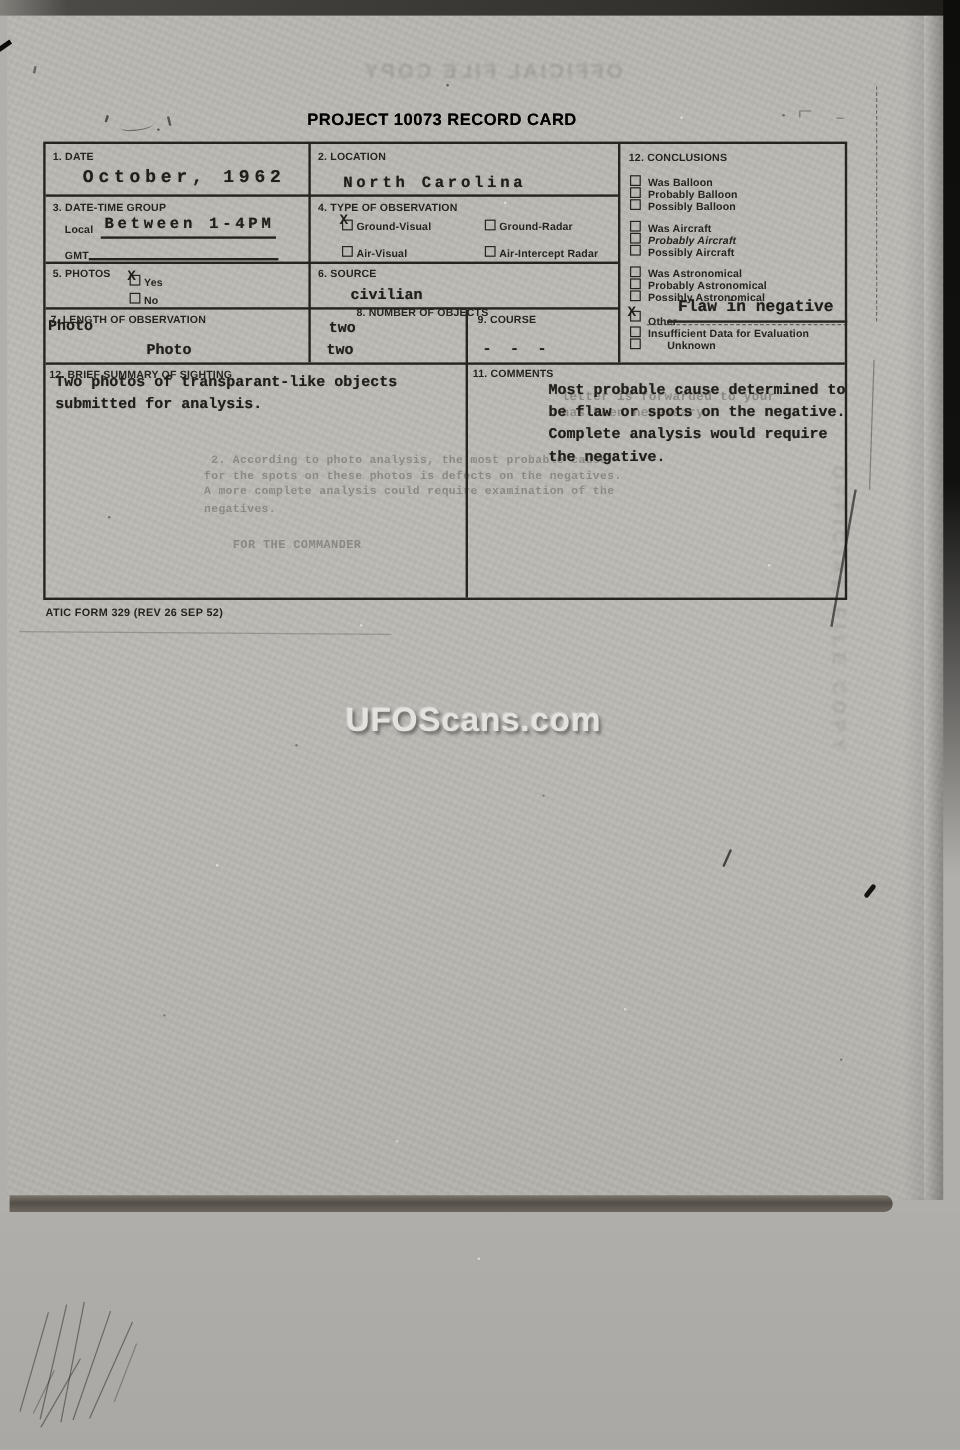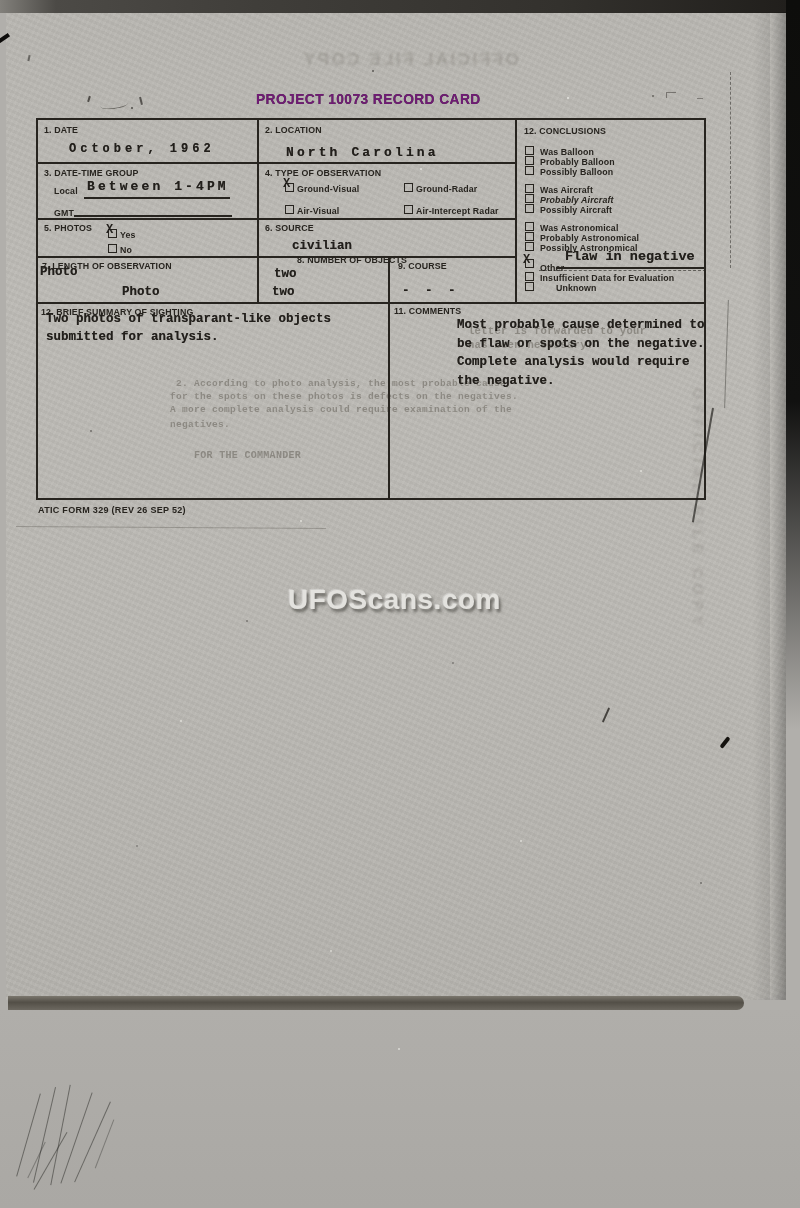--- a/index.html
+++ b/index.html
@@ -16,21 +16,21 @@
     background:linear-gradient(180deg,#0d0d0b 0%,#111110 55%,rgba(17,17,16,0) 100%);}
   .edge-shade{position:absolute;left:770px;top:12px;width:16px;height:988px;
     background:linear-gradient(90deg,rgba(0,0,0,0),rgba(0,0,0,.25));}
   .fold-shade{position:absolute;left:752px;top:12px;width:18px;height:988px;
     background:linear-gradient(90deg,rgba(0,0,0,0),rgba(0,0,0,.09));}
   .bottom-band{position:absolute;left:8px;top:996px;width:736px;height:14px;
     background:linear-gradient(180deg,#7b776e,#534f47 45%,#6c6860);border-radius:0 12px 12px 0;filter:blur(.6px);}
   .bottom-sheet{position:absolute;left:0;top:1010px;width:800px;height:198px;
     background:linear-gradient(180deg,#b0aeaa,#aaa8a4);}
   .doc-title{position:absolute;left:256px;top:92px;width:212px;text-align:left;
-    font-weight:bold;font-size:13.8px;letter-spacing:.4px;color:#701a75;text-shadow:0 0 .5px rgba(33,31,27,.8);white-space:nowrap;}
+    font-weight:bold;font-size:13.8px;letter-spacing:.4px;color:#000000;text-shadow:0 0 .5px rgba(33,31,27,.8);white-space:nowrap;}
   .card{position:absolute;left:36px;top:118px;width:670px;height:382px;border:2.2px solid #27241f;box-sizing:border-box;}
   .line{position:absolute;background:#27241f;}
   .lbl{position:absolute;font-weight:bold;font-size:8.8px;line-height:10px;color:#27241f;letter-spacing:.15px;white-space:nowrap;}
   .typed{position:absolute;font-family:"Liberation Mono",monospace;font-weight:bold;font-size:12.5px;line-height:18px;
     color:#221f1b;white-space:pre;text-shadow:0 0 .6px rgba(34,31,27,.65);}
   .wide{font-size:13px;letter-spacing:3.1px;}
   .cb{position:absolute;width:7px;height:7px;border:1.5px solid #27241f;}
   .cbx{position:absolute;left:-3px;top:-7px;font-family:"Liberation Mono",monospace;font-weight:bold;font-size:12px;color:#221f1b;}
   .ghost{position:absolute;font-family:"Liberation Mono",monospace;font-weight:bold;color:rgba(84,80,72,.45);
     filter:blur(.6px);white-space:pre;font-size:9.5px;letter-spacing:.3px;}
@@ -80,21 +80,21 @@
 
     <div class="line" style="left:219px;top:0;width:1.8px;height:182px;"></div>
     <div class="line" style="left:477px;top:0;width:1.8px;height:182px;"></div>
     <div class="line" style="left:350px;top:138px;width:1.8px;height:240px;"></div>
     <div class="line" style="left:0;top:42px;width:478px;height:2.4px;"></div>
     <div class="line" style="left:0;top:98px;width:478px;height:2.2px;"></div>
     <div class="line" style="left:0;top:136px;width:478px;height:2.2px;"></div>
     <div class="line" style="left:0;top:182px;width:666px;height:2.2px;"></div>
 
     <div class="lbl" style="left:6px;top:5px;">1. DATE</div>
-    <div class="typed wide" style="left:31px;top:20px;font-size:12px;letter-spacing:4px;">October, 1962</div>
+    <div class="typed wide" style="left:31px;top:20px;font-size:15px;letter-spacing:4px;">October, 1962</div>
 
     <div class="lbl" style="left:227px;top:5px;">2. LOCATION</div>
     <div class="typed wide" style="left:226px;top:24px;padding-left:22px;">North Carolina</div>
 
     <div class="lbl" style="left:6px;top:48px;">3. DATE-TIME GROUP</div>
     <div class="lbl" style="left:16px;top:66px;">Local</div>
     <div class="typed wide" style="left:49px;top:58px;">Between 1-4PM</div>
     <div class="line" style="left:46px;top:77px;width:146px;height:1.6px;"></div>
     <div class="lbl" style="left:16px;top:88px;">GMT</div>
     <div class="line" style="left:36px;top:95px;width:158px;height:1.6px;"></div>

